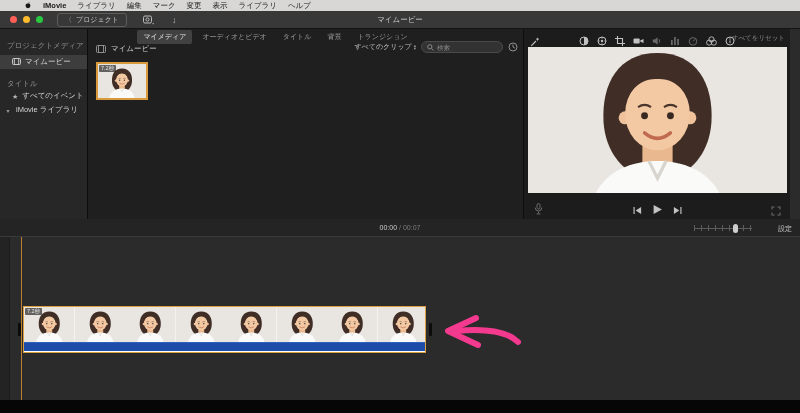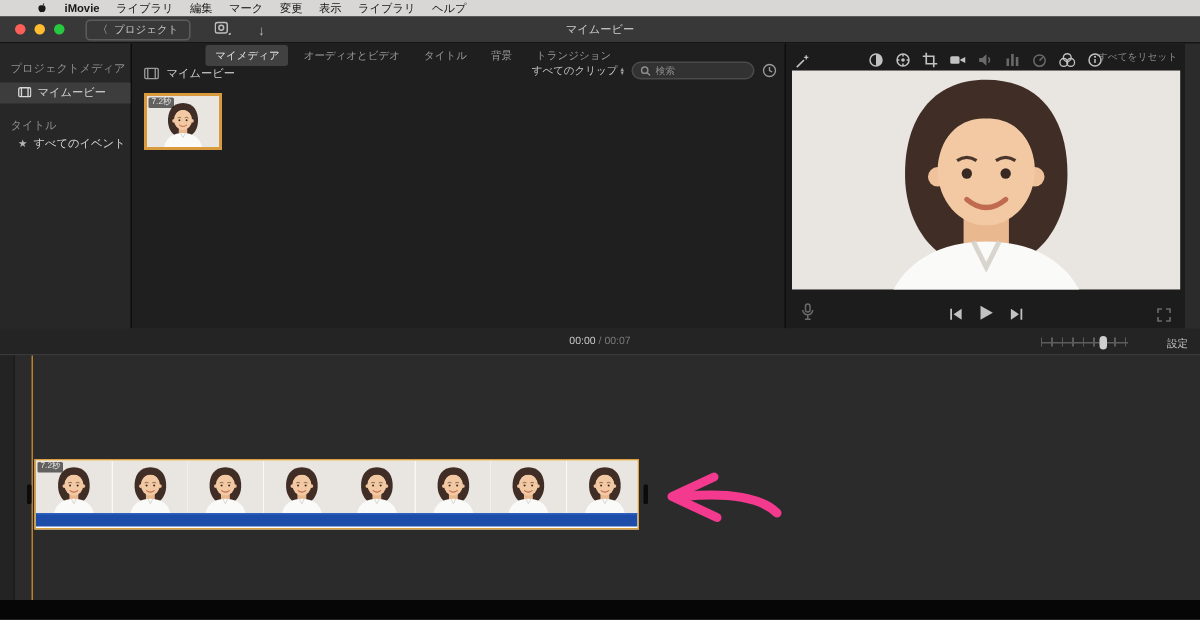--- a/index.html
+++ b/index.html
@@ -171,20 +171,24 @@
               <path d="M2.3,0.5 V6.5 M6.7,0.5 V6.5"></path>
           </svg>
         </span>
         <span>マイムービー</span>
       </div>
       <div class="side-head" style="margin-top:10px">タイトル</div>
       <div class="side-row">
         <span class="star-glyph">★</span>
         <span>すべてのイベント</span>
       </div>
+      <div class="side-row" style="padding-left:4px">
+        <span class="disc">▾</span>
+        <span>iMovie ライブラリ</span>
+      </div>
     </div>
 
     <div id="browser">
       <div class="tabs">
         <span class="tab selected">マイメディア</span>
         <span class="tab">オーディオとビデオ</span>
         <span class="tab">タイトル</span>
         <span class="tab">背景</span>
         <span class="tab">トランジション</span>
       </div>

